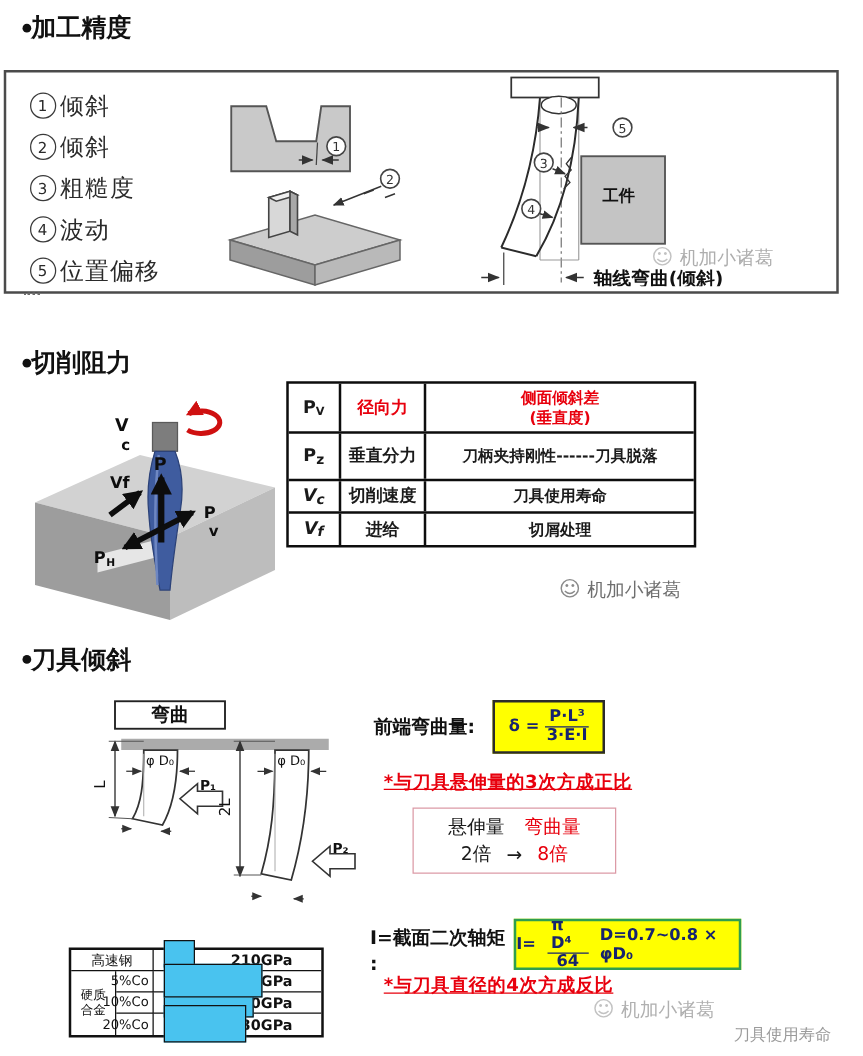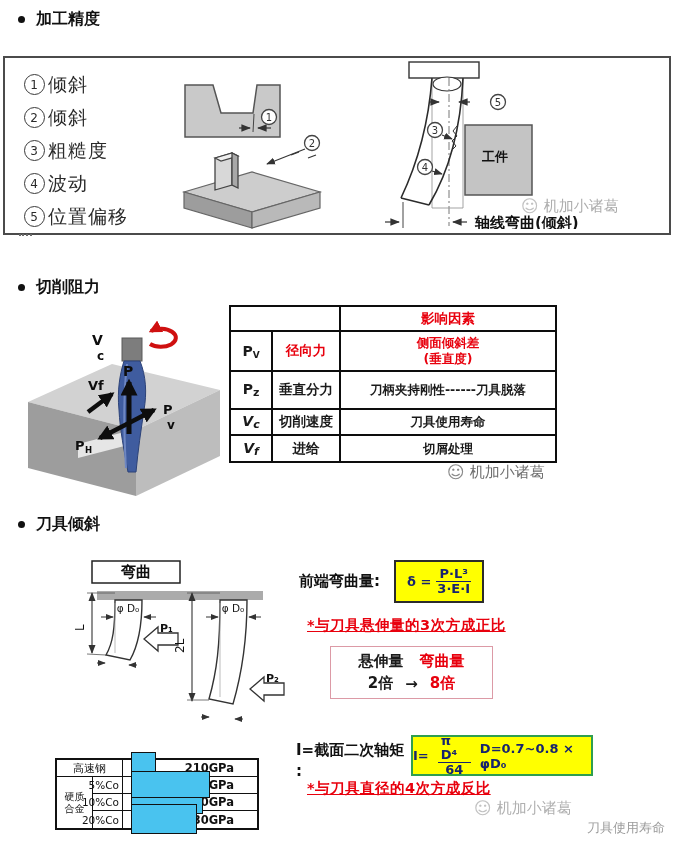--- a/index.html
+++ b/index.html
@@ -1,20 +1,20 @@
 <!DOCTYPE html>
 <html><head>
 <meta charset="utf-8">
 <style>
   html,body{margin:0;padding:0;background:#fff;}
   .canvas{position:relative;width:690px;height:845px;background:#ffffff;overflow:hidden;
           font-family:"DejaVu Sans","Liberation Sans",sans-serif;color:#1a1a1a;}
   .abs{position:absolute;}
   
-  .sec-title{position:absolute;display:flex;align-items:center;gap:11px;font-size:16px;font-weight:bold;color:#111;}
+  .sec-title{position:absolute;display:flex;align-items:center;font-size:20px;font-weight:bold;color:#111;}
   .bullet{width:7px;height:7px;border-radius:50%;background:#111;display:inline-block;}
   
   .box1{position:absolute;left:3px;top:56px;width:664px;height:175px;border:2px solid #4b4b4b;background:#fff;}
   .list1{position:absolute;left:19px;top:10px;}
   .list1 .li{display:flex;align-items:center;height:33px;font-size:19px;color:#2a2a2a;letter-spacing:1px;}
   .cnum{width:19px;height:19px;border:1.6px solid #3a3a3a;border-radius:50%;display:inline-flex;align-items:center;justify-content:center;font-size:12px;margin-right:3px;flex:0 0 auto;color:#2a2a2a;}
   .svg1{position:absolute;left:0;top:0;}
   
   .wm{position:absolute;display:flex;align-items:center;gap:5px;font-size:15px;}
   .wm .wicon{font-size:17px;line-height:1;}
@@ -37,21 +37,21 @@
   
   .f1label{position:absolute;left:299px;top:572px;font-size:15px;font-weight:bold;color:#111;}
   .fbox{position:absolute;background:#ffff00;display:flex;align-items:center;justify-content:center;color:#17246e;font-weight:bold;font-size:13px;}
   .fbox1{left:394px;top:560px;width:86px;height:39px;border:2px solid #2b2b2b;gap:5px;}
   .fbox2{left:411px;top:735px;width:178px;height:37px;border:2px solid #2f9e4f;gap:9px;}
   .frac{display:inline-flex;flex-direction:column;align-items:center;line-height:1.1;}
   .frac .num{border-bottom:1.6px solid #17246e;padding:0 3px;}
   .note{position:absolute;color:#e8000d;font-weight:bold;font-size:14.5px;text-decoration:underline;letter-spacing:0.5px;}
   .note1{left:307px;top:616px;} .note2{left:307px;top:779px;}
   .ratioBox{position:absolute;left:330px;top:646px;width:161px;height:51px;border:1.6px solid #dc9aa6;background:#fff;
-            display:flex;flex-direction:column;align-items:center;justify-content:center;gap:3px;font-weight:bold;font-size:15px;}
+            display:flex;flex-direction:column;align-items:center;justify-content:center;gap:3px;font-weight:normal;font-size:15px;}
   .ratioBox .row{display:flex;gap:16px;align-items:center;}
   .ratioBox .redt{color:#e8000d;}
   .f2label{position:absolute;left:296px;top:740px;font-size:15px;font-weight:bold;color:#111;line-height:21px;}
   
   .legend{position:absolute;left:57px;top:708px;font-size:12px;line-height:15.5px;color:#222;}
   .gt{position:absolute;left:55px;top:758px;width:200px;height:68px;border:2px solid #111;display:grid;
       grid-template-columns:36px 30px 1fr;grid-template-rows:1fr 1fr 1fr 1fr;font-size:11px;color:#111;background:#fff;box-sizing:content-box;}
   .gt div{display:flex;align-items:center;}
   .gt .bb{border-bottom:1.6px solid #111;} .gt .br{border-right:1.6px solid #111;}
   .gt .span2{grid-column:1/3;justify-content:center;}
@@ -195,24 +195,20 @@
     <text x="68" y="92" font-size="13" font-weight="bold" fill="#0d0d0d">Vf</text>
     <line x1="68" y1="114" x2="92" y2="96" stroke="#0d0d0d" stroke-width="4.5" marker-end="url(#a2)"></line>
     <line x1="80" y1="140" x2="134" y2="112" stroke="#0d0d0d" stroke-width="4.5" marker-start="url(#a2)" marker-end="url(#a2)"></line>
     <text x="143" y="116" font-size="13" font-weight="bold" fill="#0d0d0d">P</text>
     <text x="147" y="131" font-size="12" font-weight="bold" fill="#0d0d0d">v</text>
     <text x="55" y="152" font-size="13" font-weight="bold" fill="#0d0d0d">P</text>
     <text x="65" y="155" font-size="8.5" font-weight="bold" fill="#0d0d0d">H</text>
   </svg>
 
   <div class="t2">
-    <div class="t2row" style="height:23px;">
-      <div class="c12"></div>
-      <div class="c3 red" style="font-size:13.5px;">影响因素</div>
-    </div>
     <div class="t2row" style="height:38px;">
       <div class="c1">
           <span class="sym"><span>P</span><span class="sub">V</span></span>
         </div>
       <div class="c2 red">径向力</div>
       <div class="c3 red">
           <span>侧面倾斜差</span>
           <span>(垂直度)</span>
         </div>
     </div>

